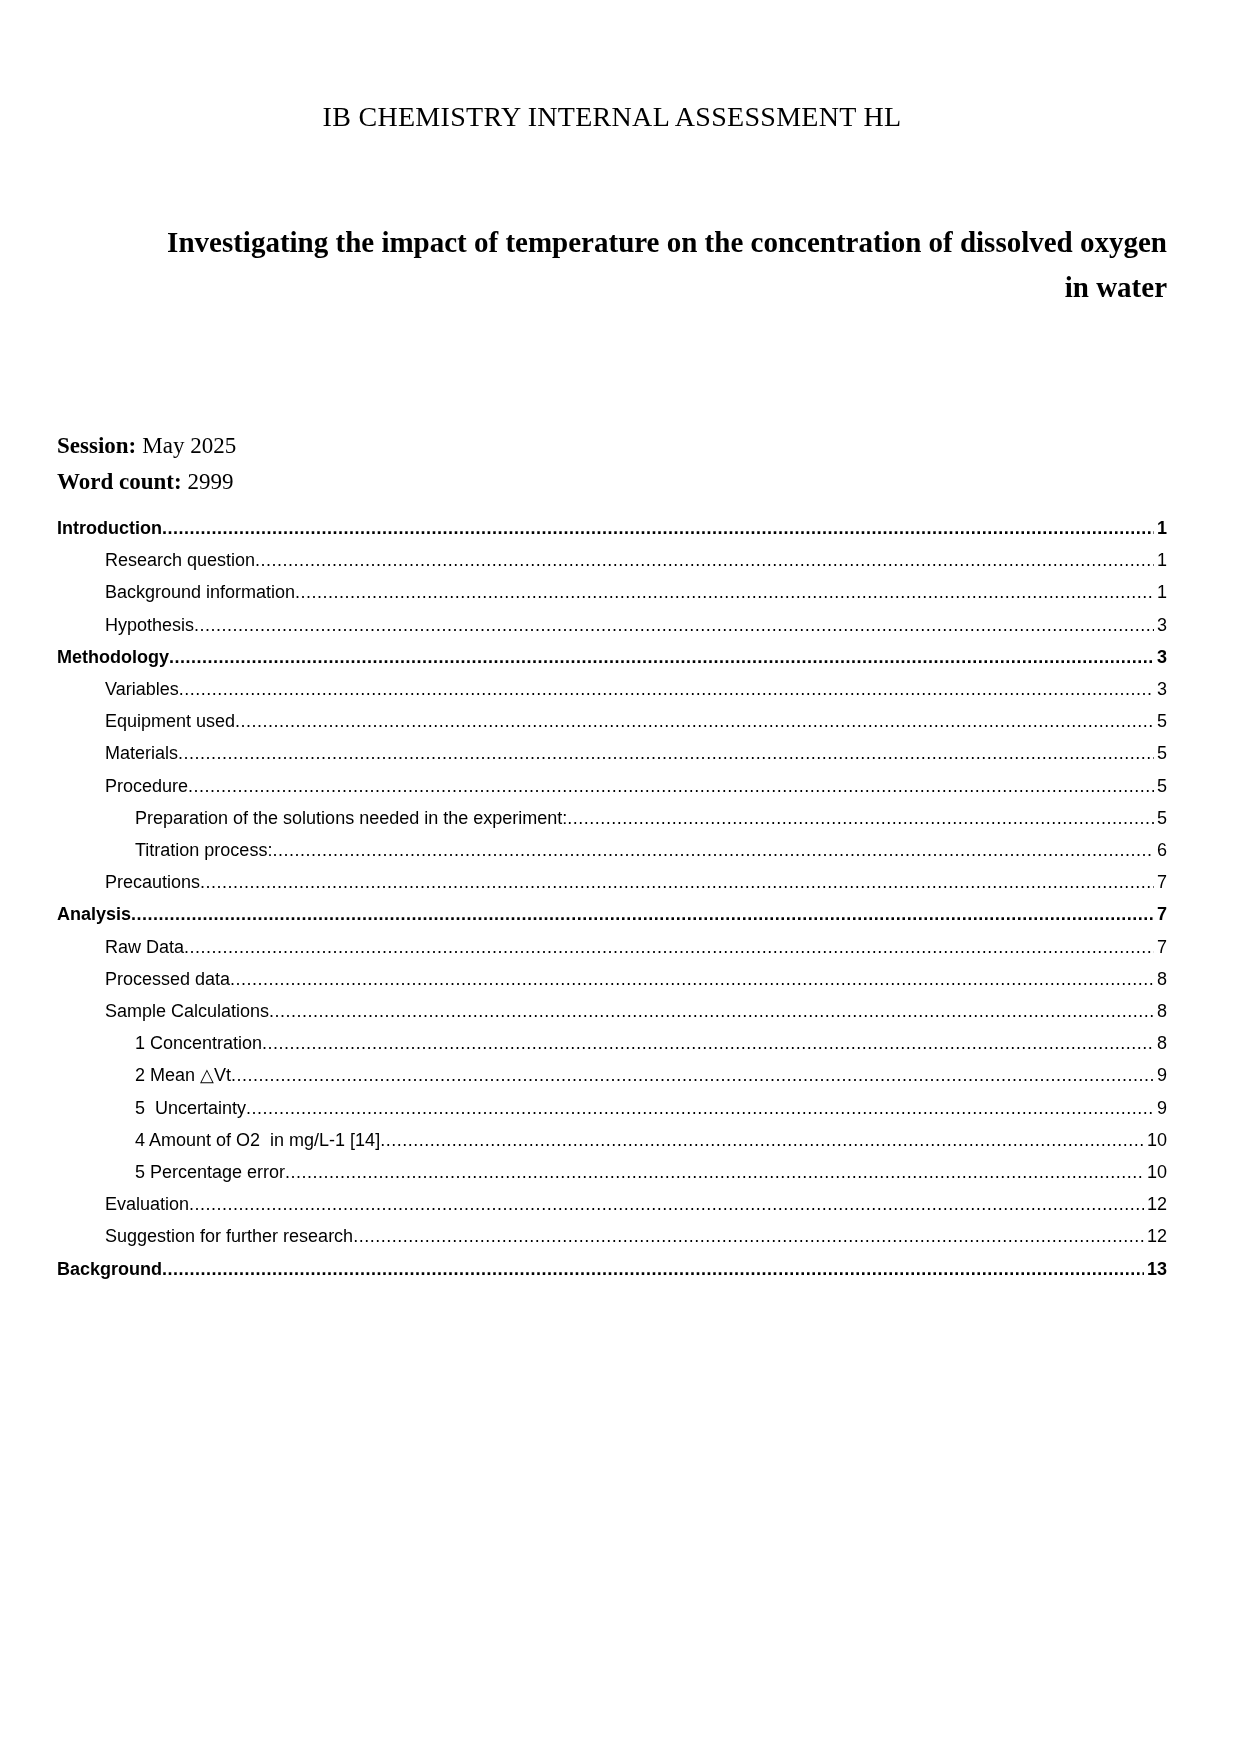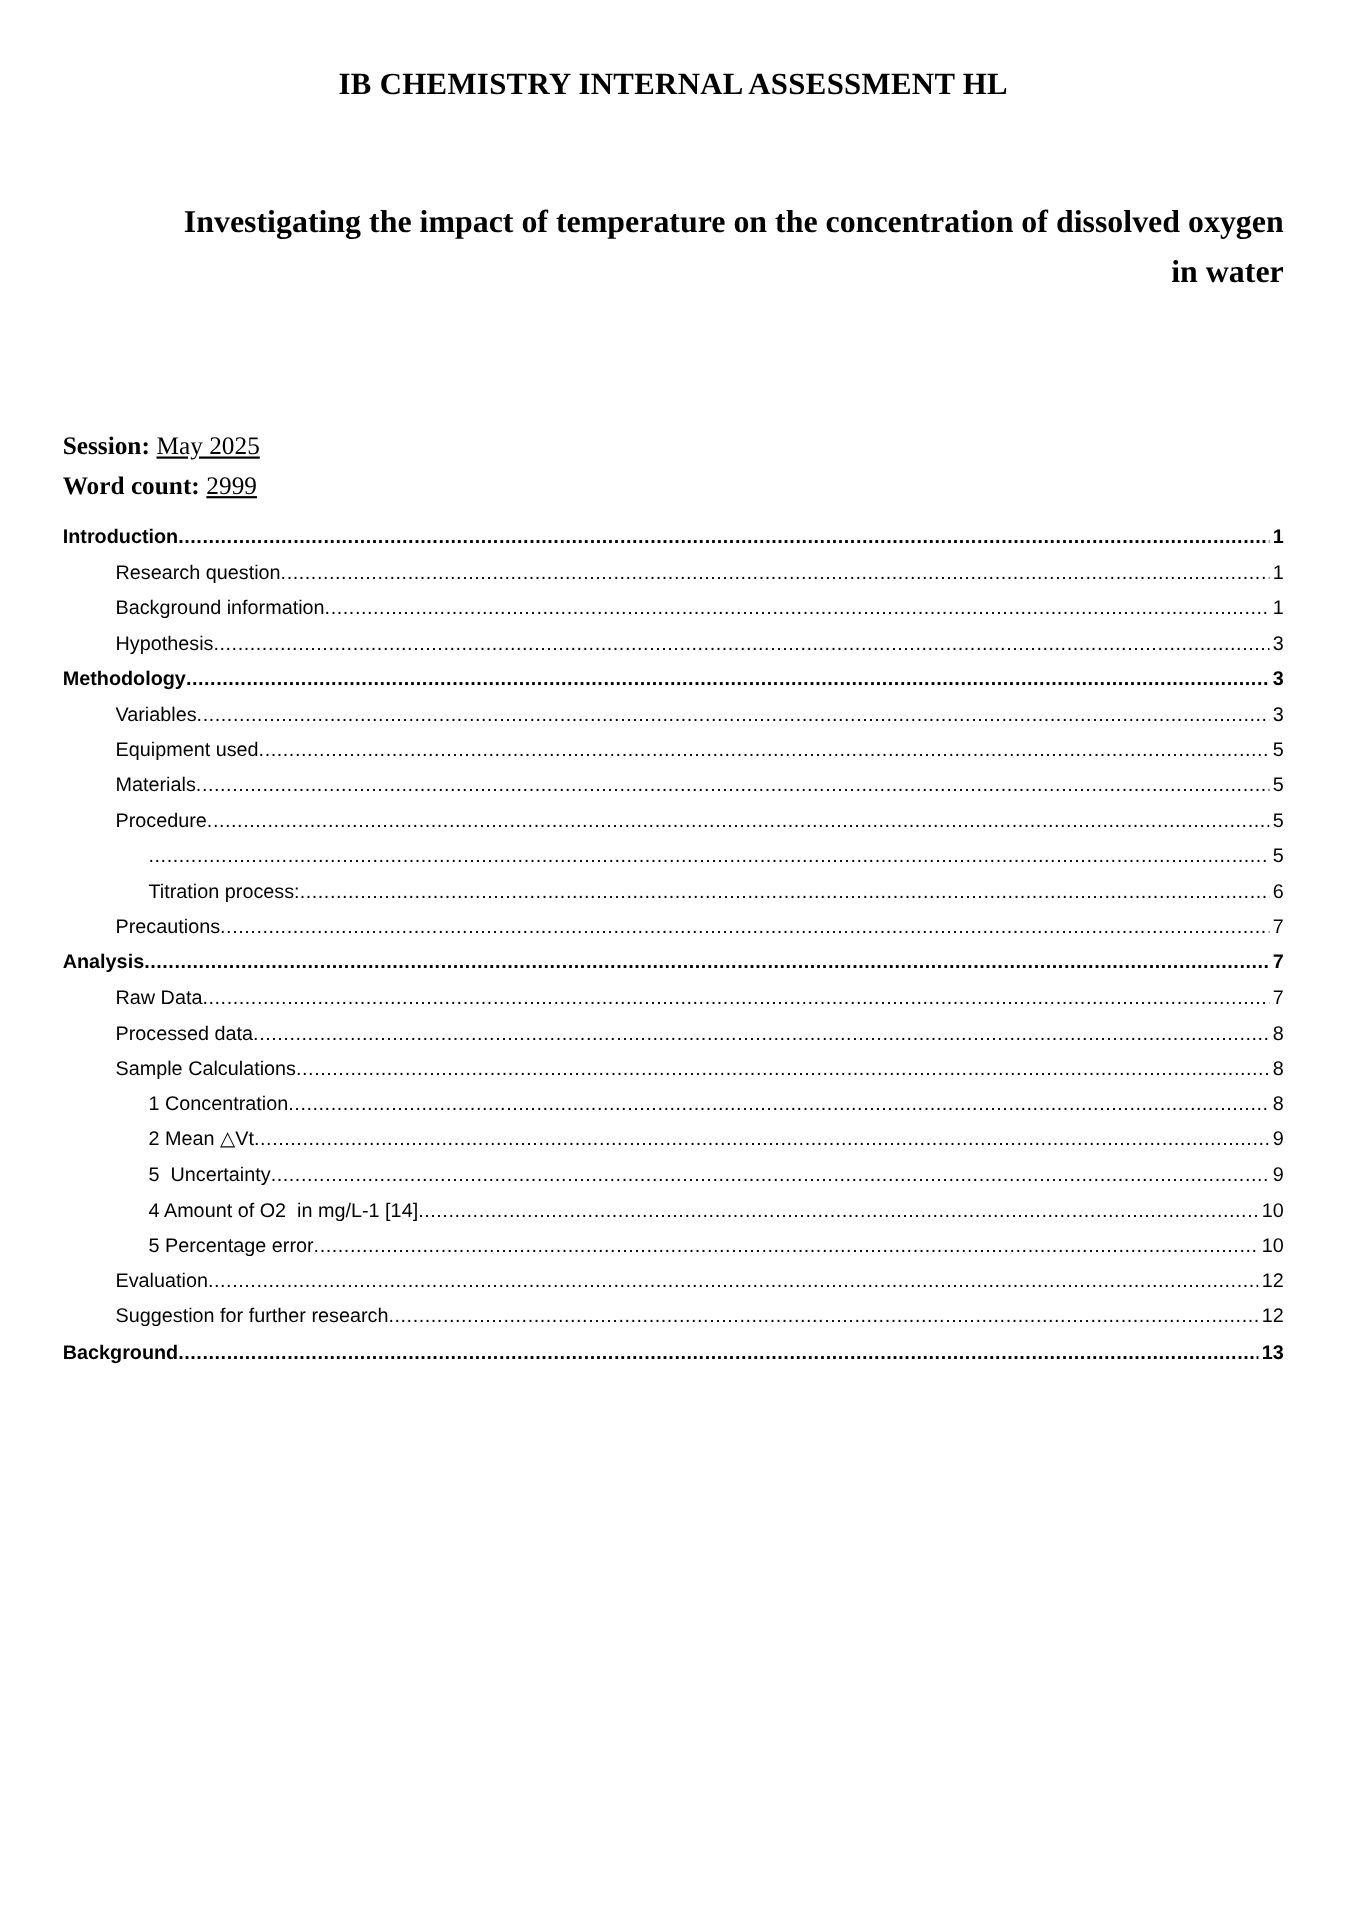--- a/index.html
+++ b/index.html
@@ -14,41 +14,41 @@
     color: #000000;
     font-family: "Liberation Serif", serif;
   }
   .page {
     box-sizing: border-box;
     width: 1241px;
     height: 1754px;
     padding: 0 74px 0 57px;
   }
   .doc-header {
-    padding-top: 60px;
+    padding-top: 100px;
     font-size: 28px;
     line-height: 34px;
-    font-weight: bold;
+    font-weight: normal;
     text-align: center;
     letter-spacing: 0.3px;
   }
   .doc-title {
     margin: 86px 0 0 0;
     font-size: 29px;
     line-height: 45px;
     font-weight: bold;
     text-align: right;
   }
   .meta {
     margin-top: 118px;
     font-size: 23px;
     line-height: 36px;
   }
   .meta-label { font-weight: bold; }
-  .meta-value { margin-left: 6px; text-decoration: underline; }
+  .meta-value { margin-left: 6px; }
   .toc-heading {
     margin: 184px 0 0 0;
     font-size: 24px;
     line-height: 30px;
     font-weight: bold;
     text-align: left;
   }
   .toc {
     margin-top: 12px;
     font-family: "Liberation Sans", sans-serif;
@@ -138,20 +138,21 @@
       <span class="toc-label">Materials</span>
       <span class="toc-dots">................................................................................................................................................................................................................................................................................................................................................................................................................</span>
       <span class="toc-page">5</span>
     </div>
       <div class="toc-row lvl1">
       <span class="toc-label">Procedure</span>
       <span class="toc-dots">................................................................................................................................................................................................................................................................................................................................................................................................................</span>
       <span class="toc-page">5</span>
     </div>
       <div class="toc-row lvl2">
+      <span class="toc-label">Preparation of the solutions needed in the experiment:</span>
       <span class="toc-dots">................................................................................................................................................................................................................................................................................................................................................................................................................</span>
       <span class="toc-page">5</span>
     </div>
       <div class="toc-row lvl2">
       <span class="toc-label">Titration process:</span>
       <span class="toc-dots">................................................................................................................................................................................................................................................................................................................................................................................................................</span>
       <span class="toc-page">6</span>
     </div>
       <div class="toc-row lvl1">
       <span class="toc-label">Precautions</span>

